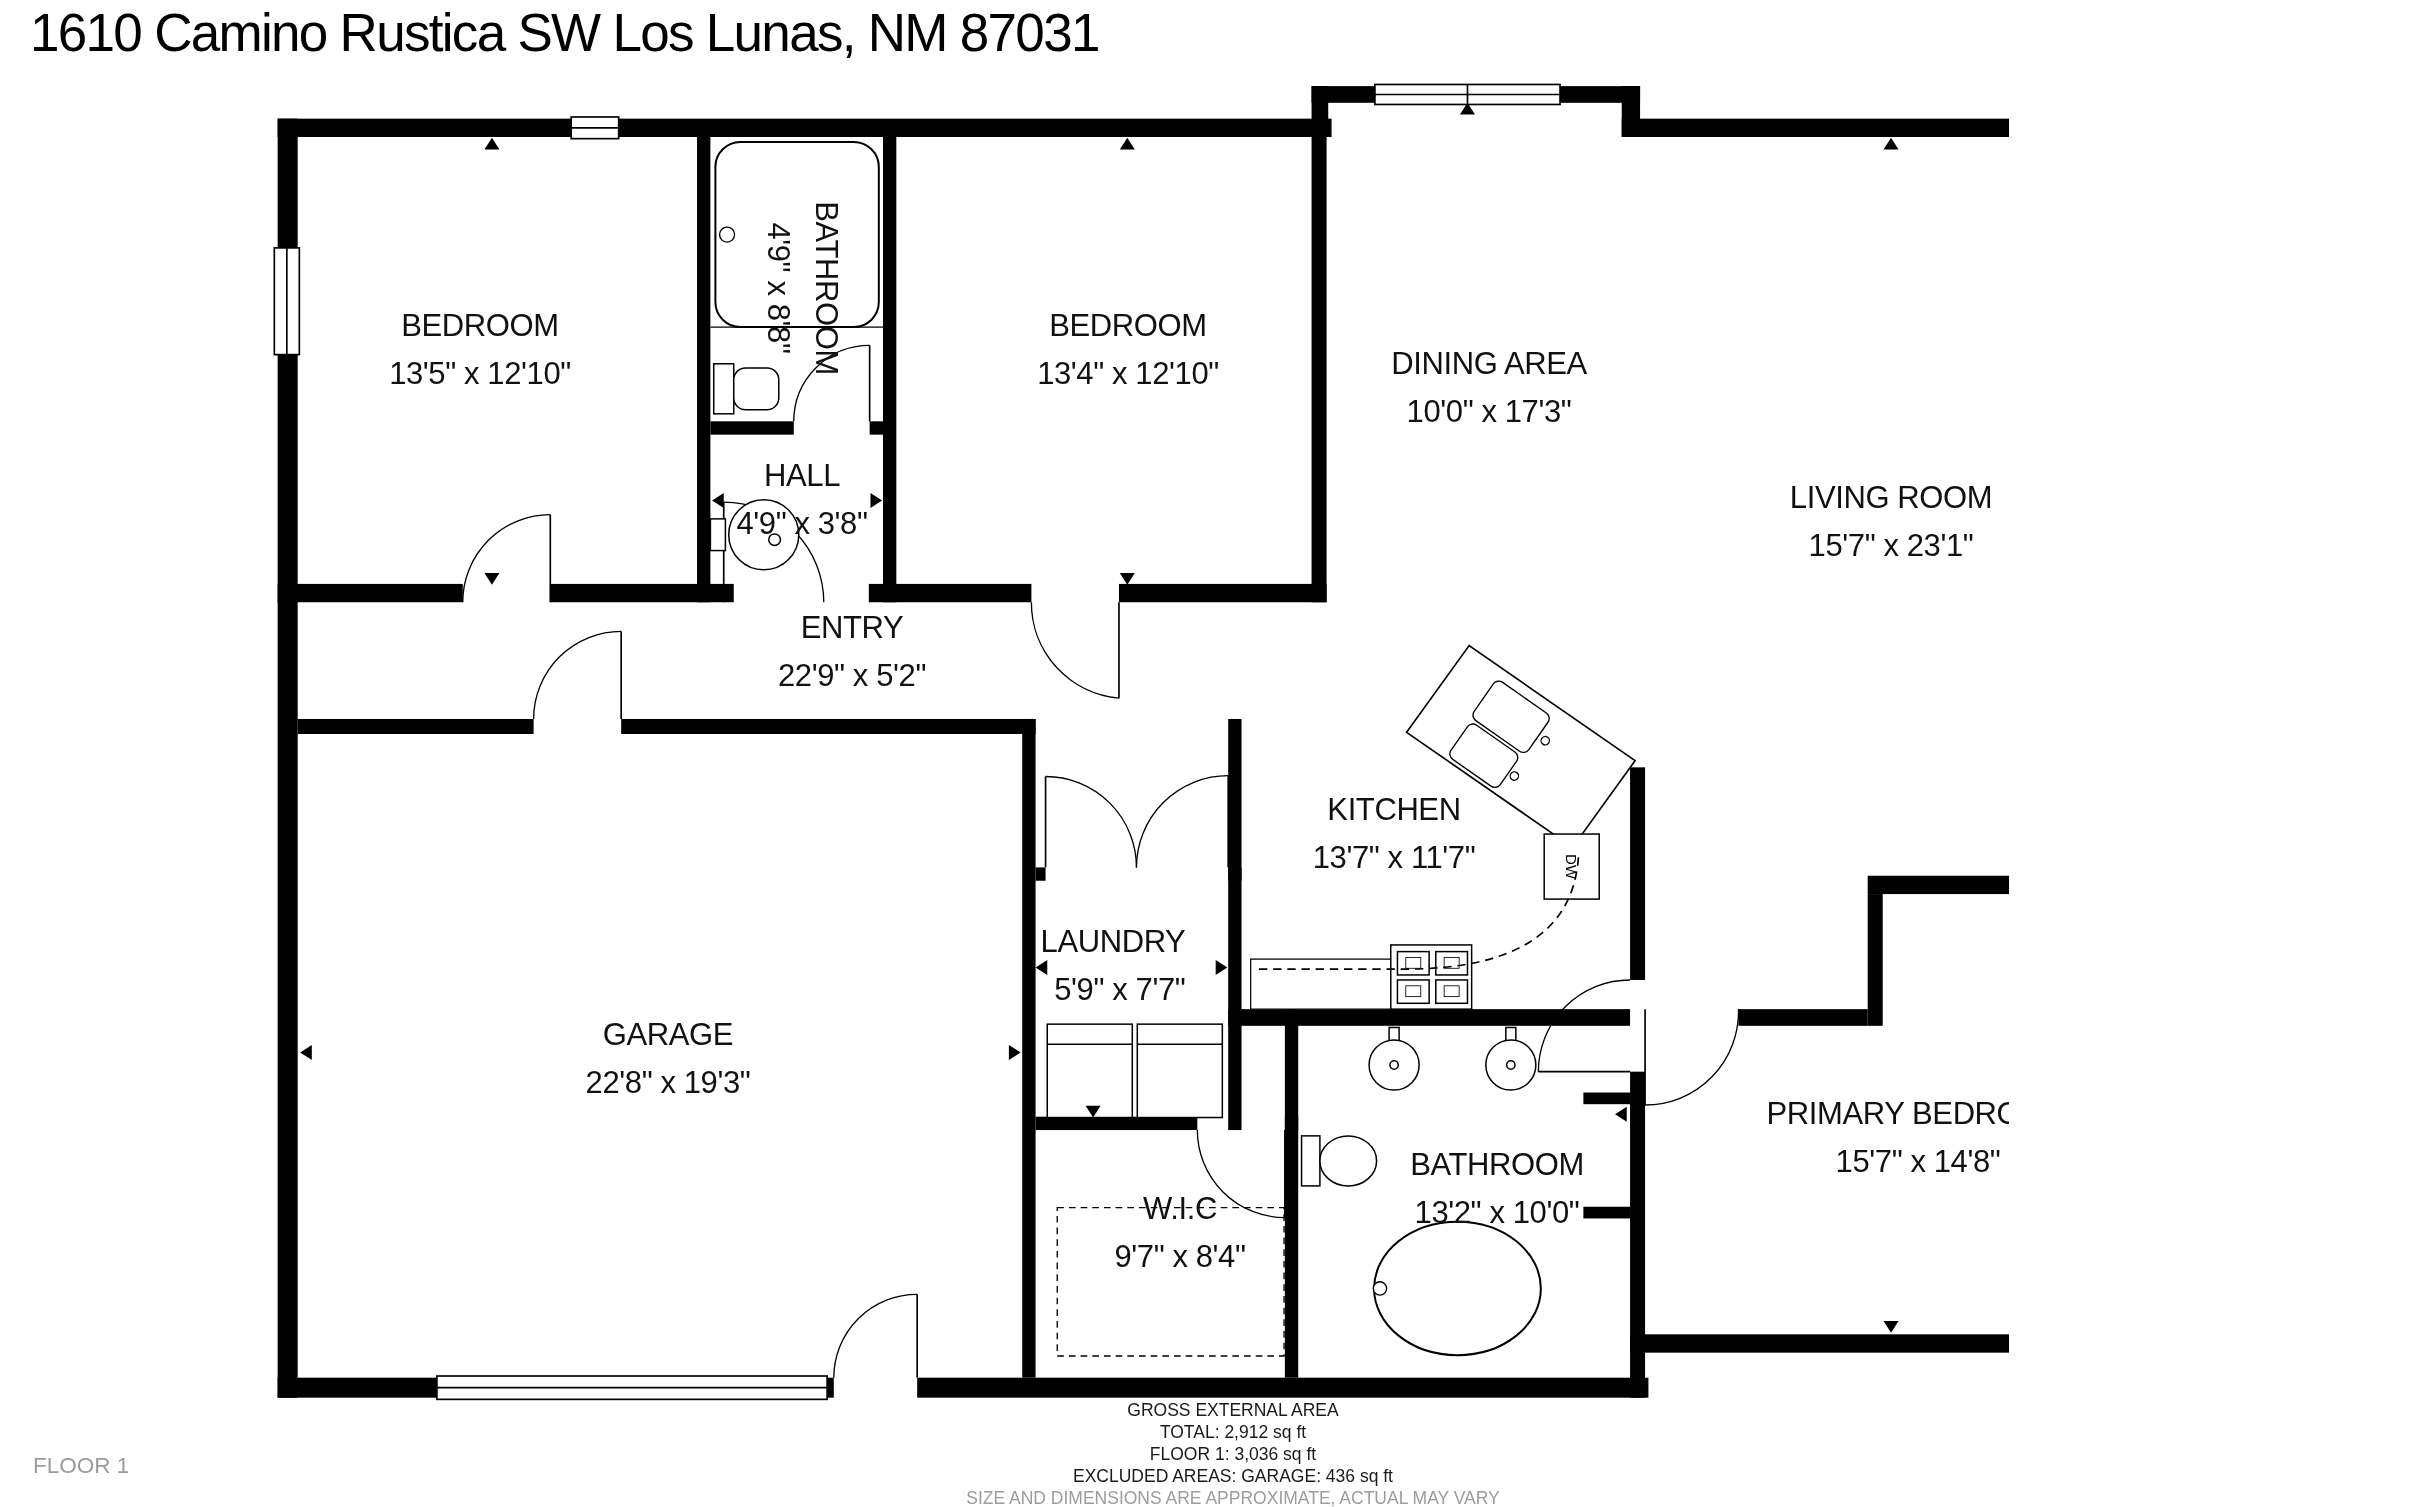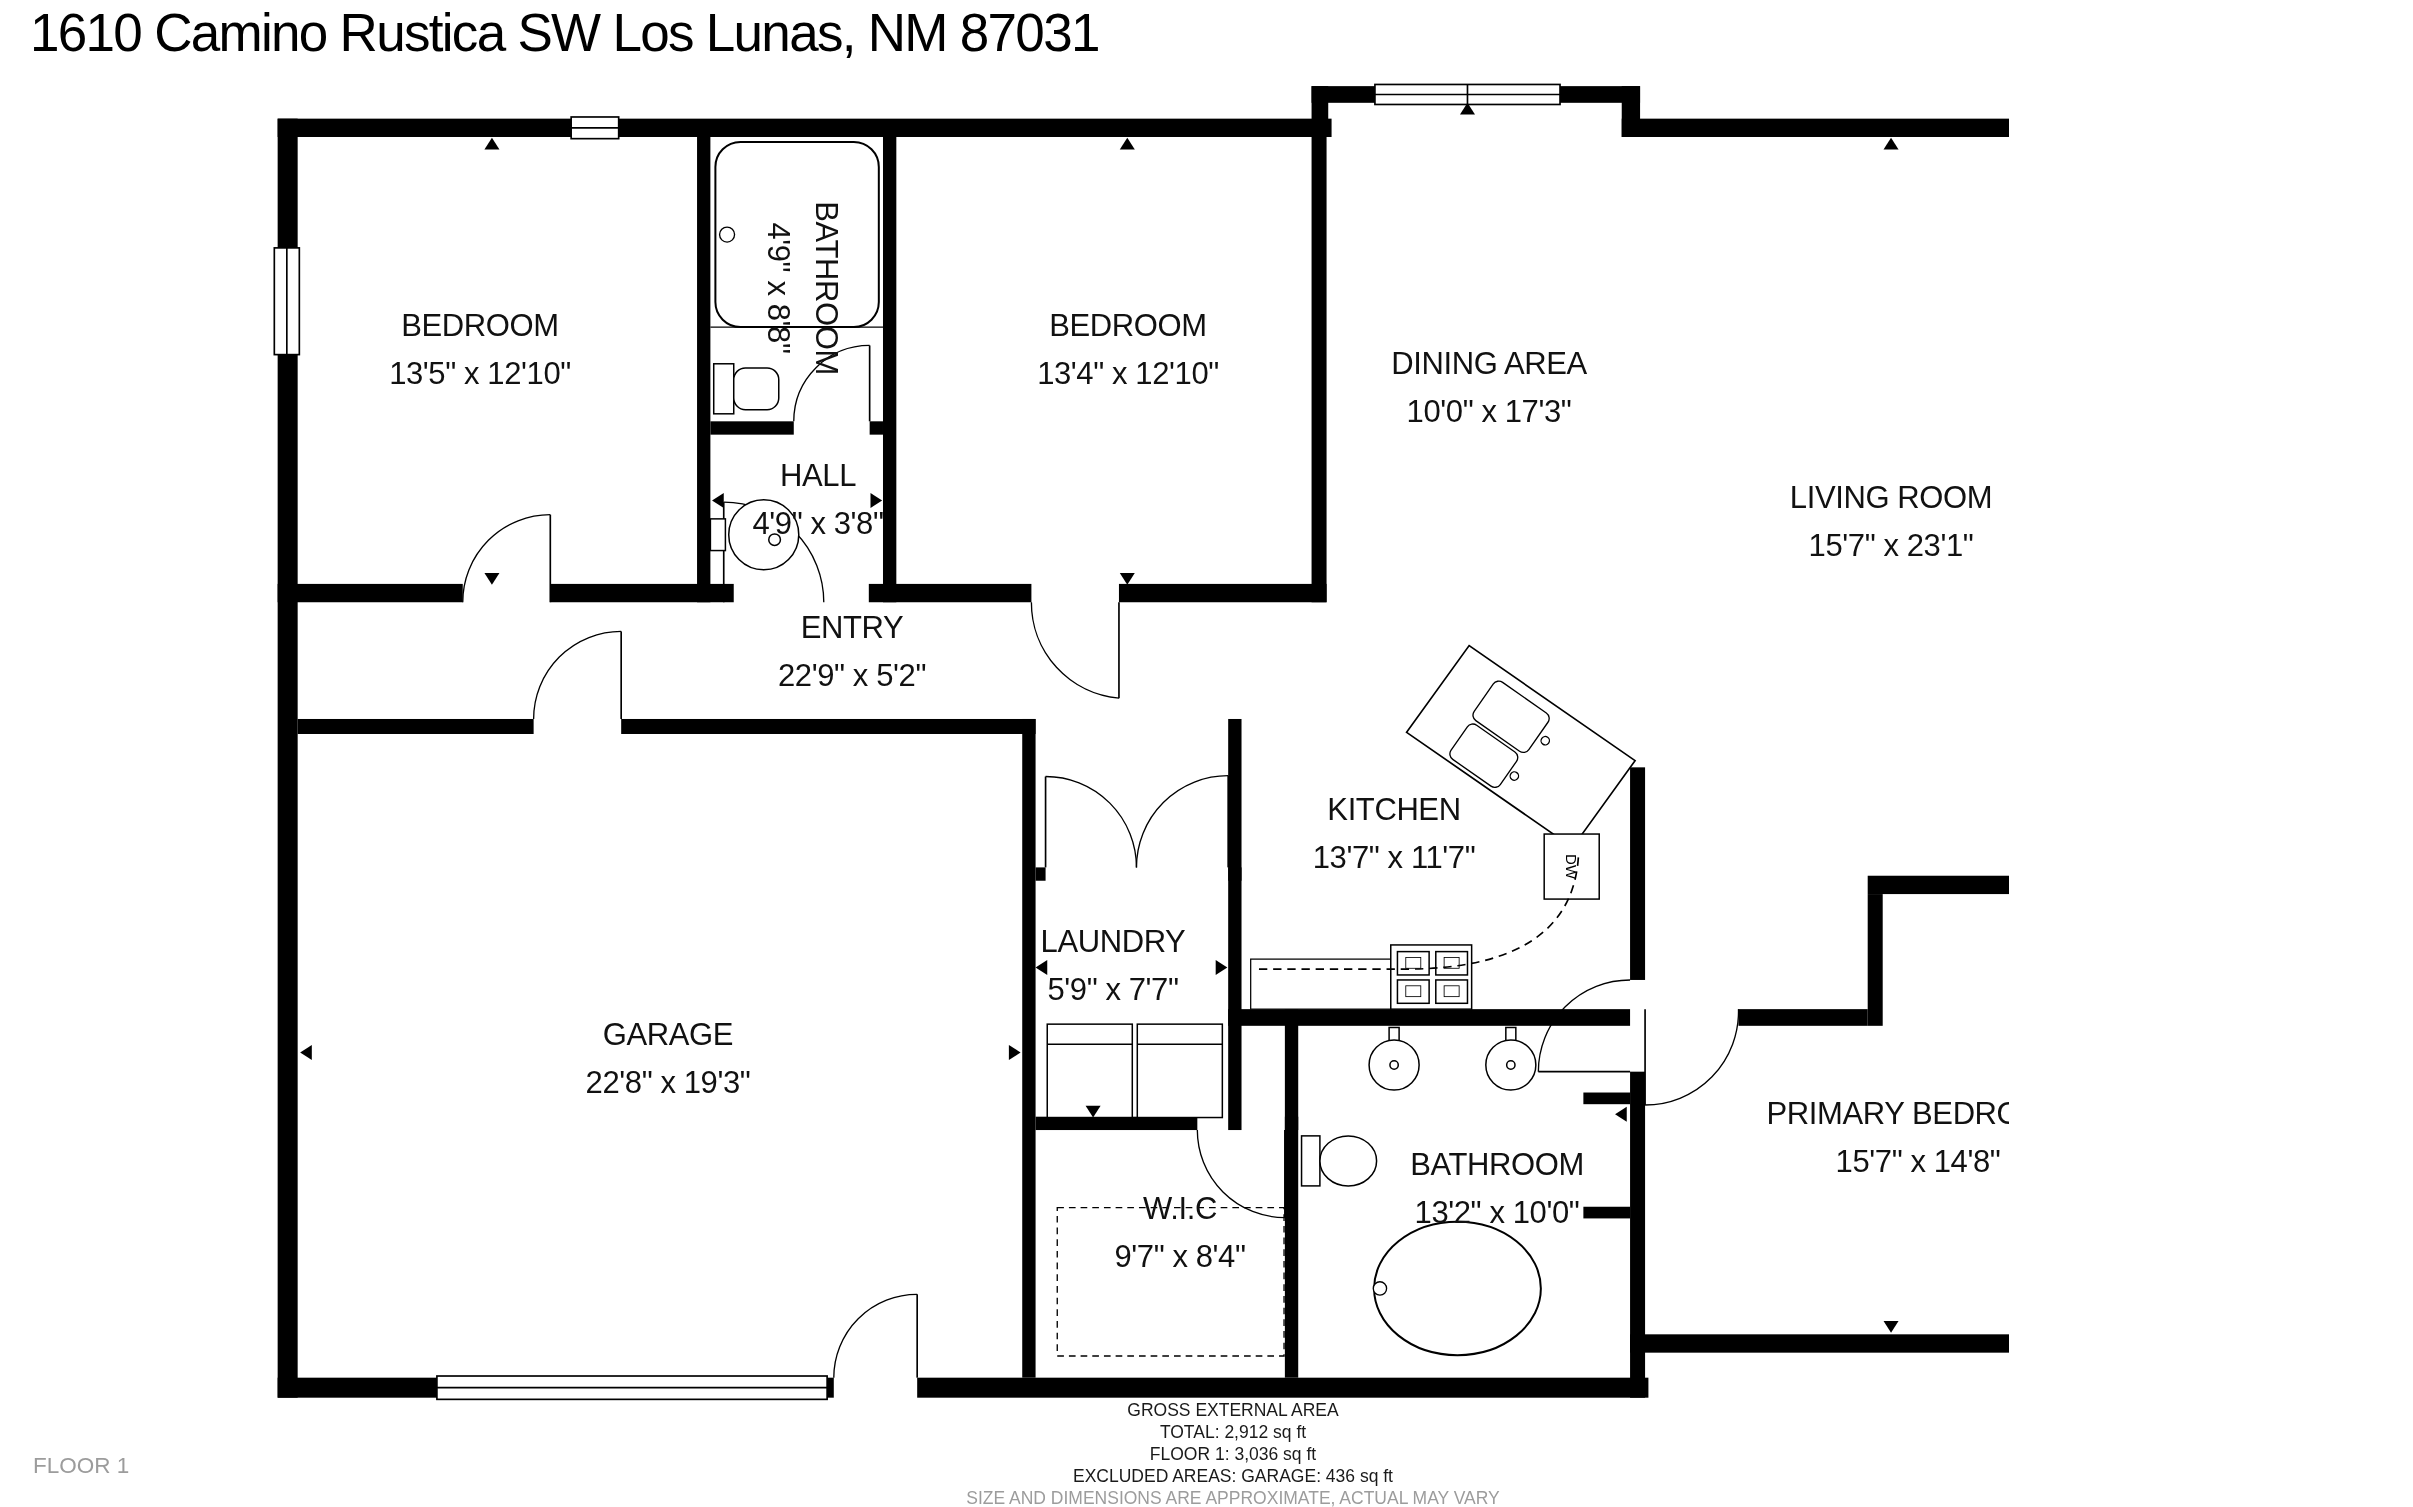--- a/index.html
+++ b/index.html
@@ -251,21 +251,21 @@
     <span>13'5" x 12'10"</span>
   </div>
   <div class="room-label rot" style="left:802px;top:288px;">
     <span>BATHROOM</span><br>
     <span>4'9" x 8'8"</span>
   </div>
   <div class="room-label" style="left:1128px;top:350px;">
     <span>BEDROOM</span><br>
     <span>13'4" x 12'10"</span>
   </div>
-  <div class="room-label" style="left:802px;top:500px;margin-left:16px;">
+  <div class="room-label" style="left:802px;top:500px;">
     <span>HALL</span><br>
     <span>4'9" x 3'8"</span>
   </div>
   <div class="room-label" style="left:1489px;top:388px;">
     <span>DINING AREA</span><br>
     <span>10'0" x 17'3"</span>
   </div>
   <div class="room-label" style="left:1891px;top:522px;">
     <span>LIVING ROOM</span><br>
     <span>15'7" x 23'1"</span>
@@ -275,21 +275,21 @@
     <span>22'9" x 5'2"</span>
   </div>
   <div class="room-label" style="left:1394px;top:834px;">
     <span>KITCHEN</span><br>
     <span>13'7" x 11'7"</span>
   </div>
   <div class="room-label" style="left:668px;top:1059px;">
     <span>GARAGE</span><br>
     <span>22'8" x 19'3"</span>
   </div>
-  <div class="room-label" style="left:1113px;top:966px;">
+  <div class="room-label" style="left:1113px;top:966px;text-align:right;">
     <span>LAUNDRY</span><br>
     <span>5'9" x 7'7"</span>
   </div>
   <div class="room-label" style="left:1180px;top:1233px;">
     <span>W.I.C</span><br>
     <span>9'7" x 8'4"</span>
   </div>
   <div class="room-label" style="left:1497px;top:1189px;">
     <span>BATHROOM</span><br>
     <span>13'2" x 10'0"</span>

